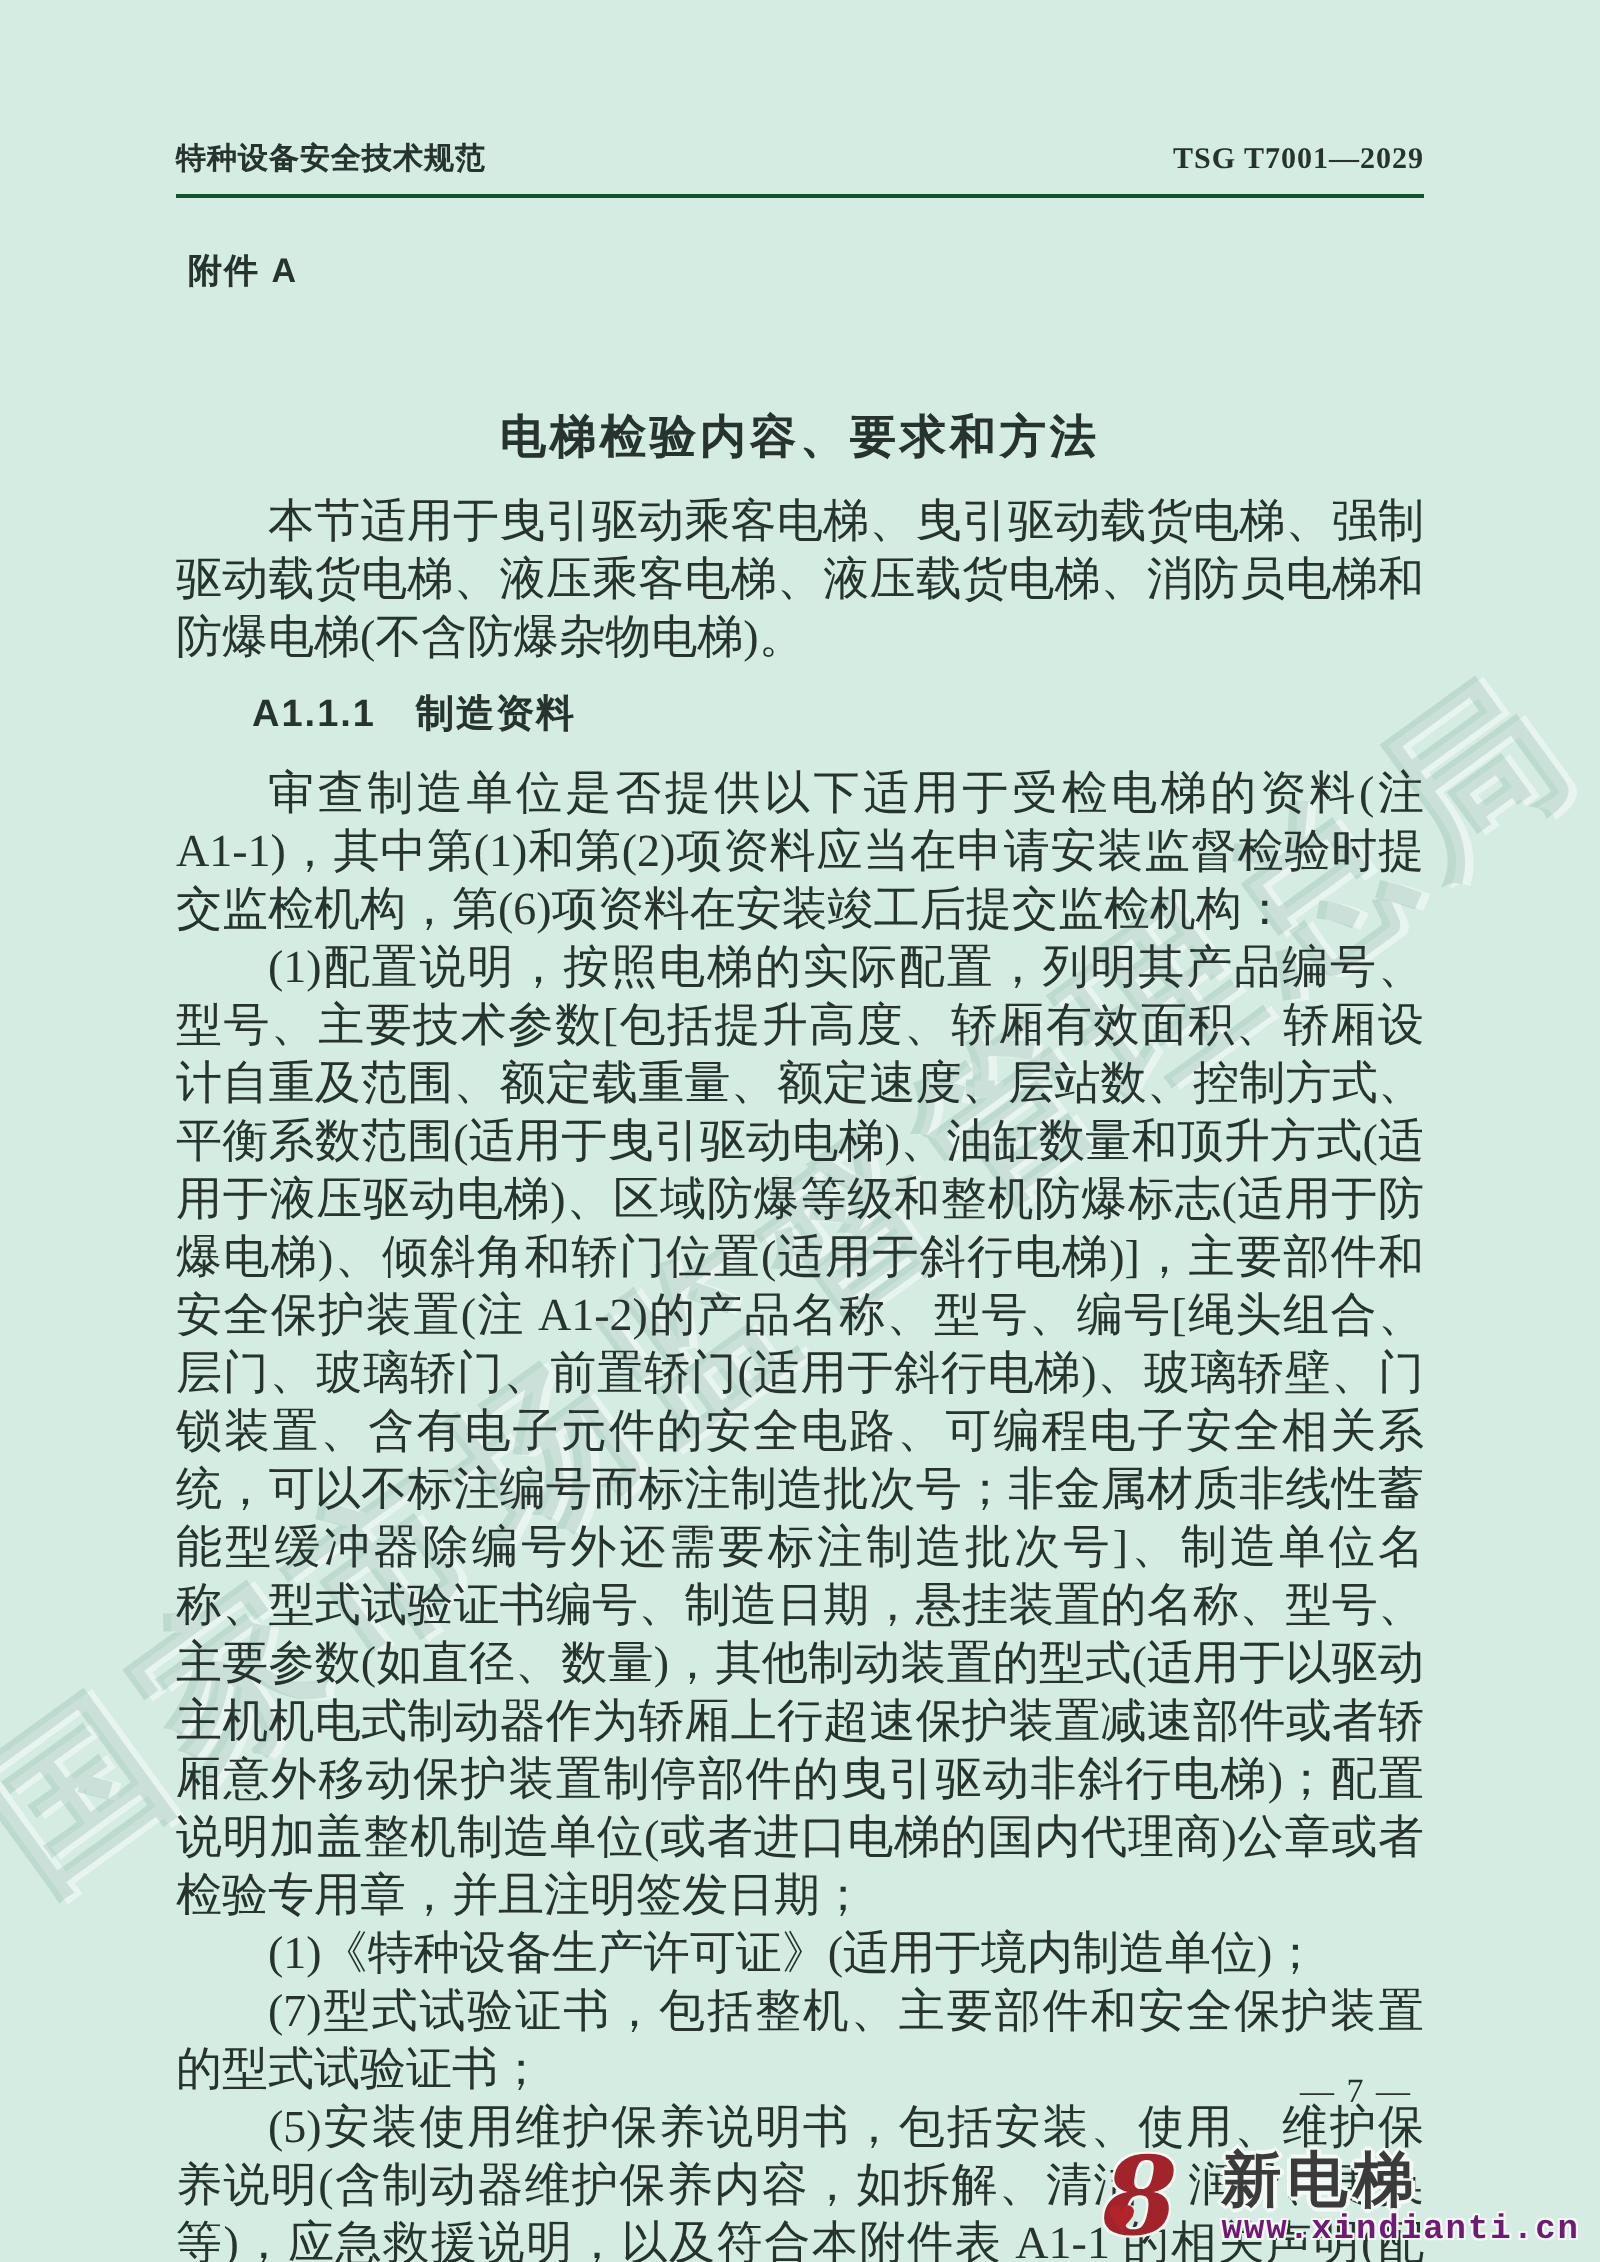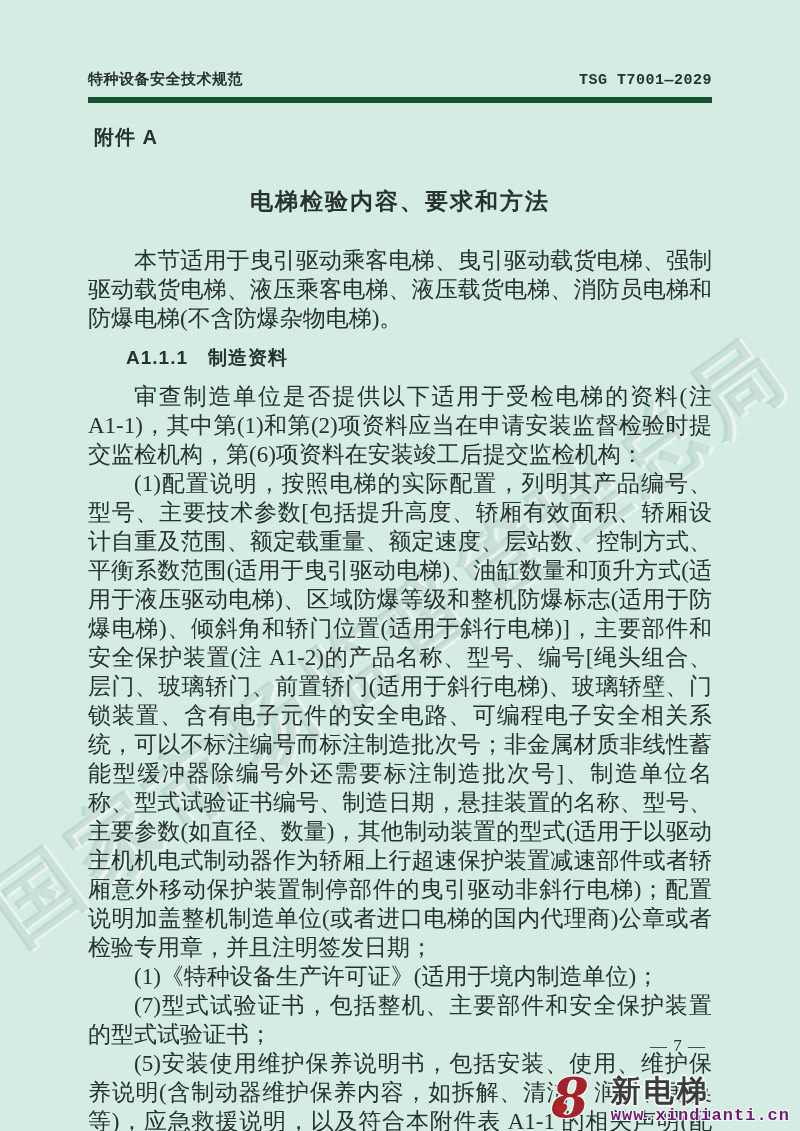--- a/index.html
+++ b/index.html
@@ -9,37 +9,37 @@
     width:800px;height:1131px;
     margin:0 auto;
     background:#d5ece2;
     color:#26332e;
     overflow:hidden;
   }
   
   .header{
     position:absolute;left:88px;right:88px;top:70px;
     display:flex;justify-content:space-between;align-items:baseline;
-    font-family:Liberation Mono, monospace;
+    font-family:Liberation Serif, serif;
     font-weight:700;font-size:15px;letter-spacing:.5px;
     padding-bottom:8px;
-    border-bottom:6px solid #14532d;
+    border-bottom:2px solid #14532d;
   }
   
   .attachment{
     position:absolute;left:94px;top:124px;
     font-family:"Liberation Sans",sans-serif;
-    font-weight:700;font-size:20px;letter-spacing:1px;text-align:center;
+    font-weight:700;font-size:17px;letter-spacing:1px;text-align:center;
   }
   .doc-title{
     position:absolute;left:0;right:0;top:186px;
     text-align:center;
     font-family:"Liberation Sans",sans-serif;
     font-weight:700;font-size:23px;letter-spacing:2px;
-    margin:0;
+    margin:17px;
   }
   
   .body-col{
     position:absolute;left:88px;top:246px;width:624px;
   }
   .sec-h{
     font-family:"Liberation Sans",sans-serif;
     font-weight:700;font-size:19px;line-height:29px;
     margin:0 0 10px 0;
     text-indent:2em;letter-spacing:1px;

